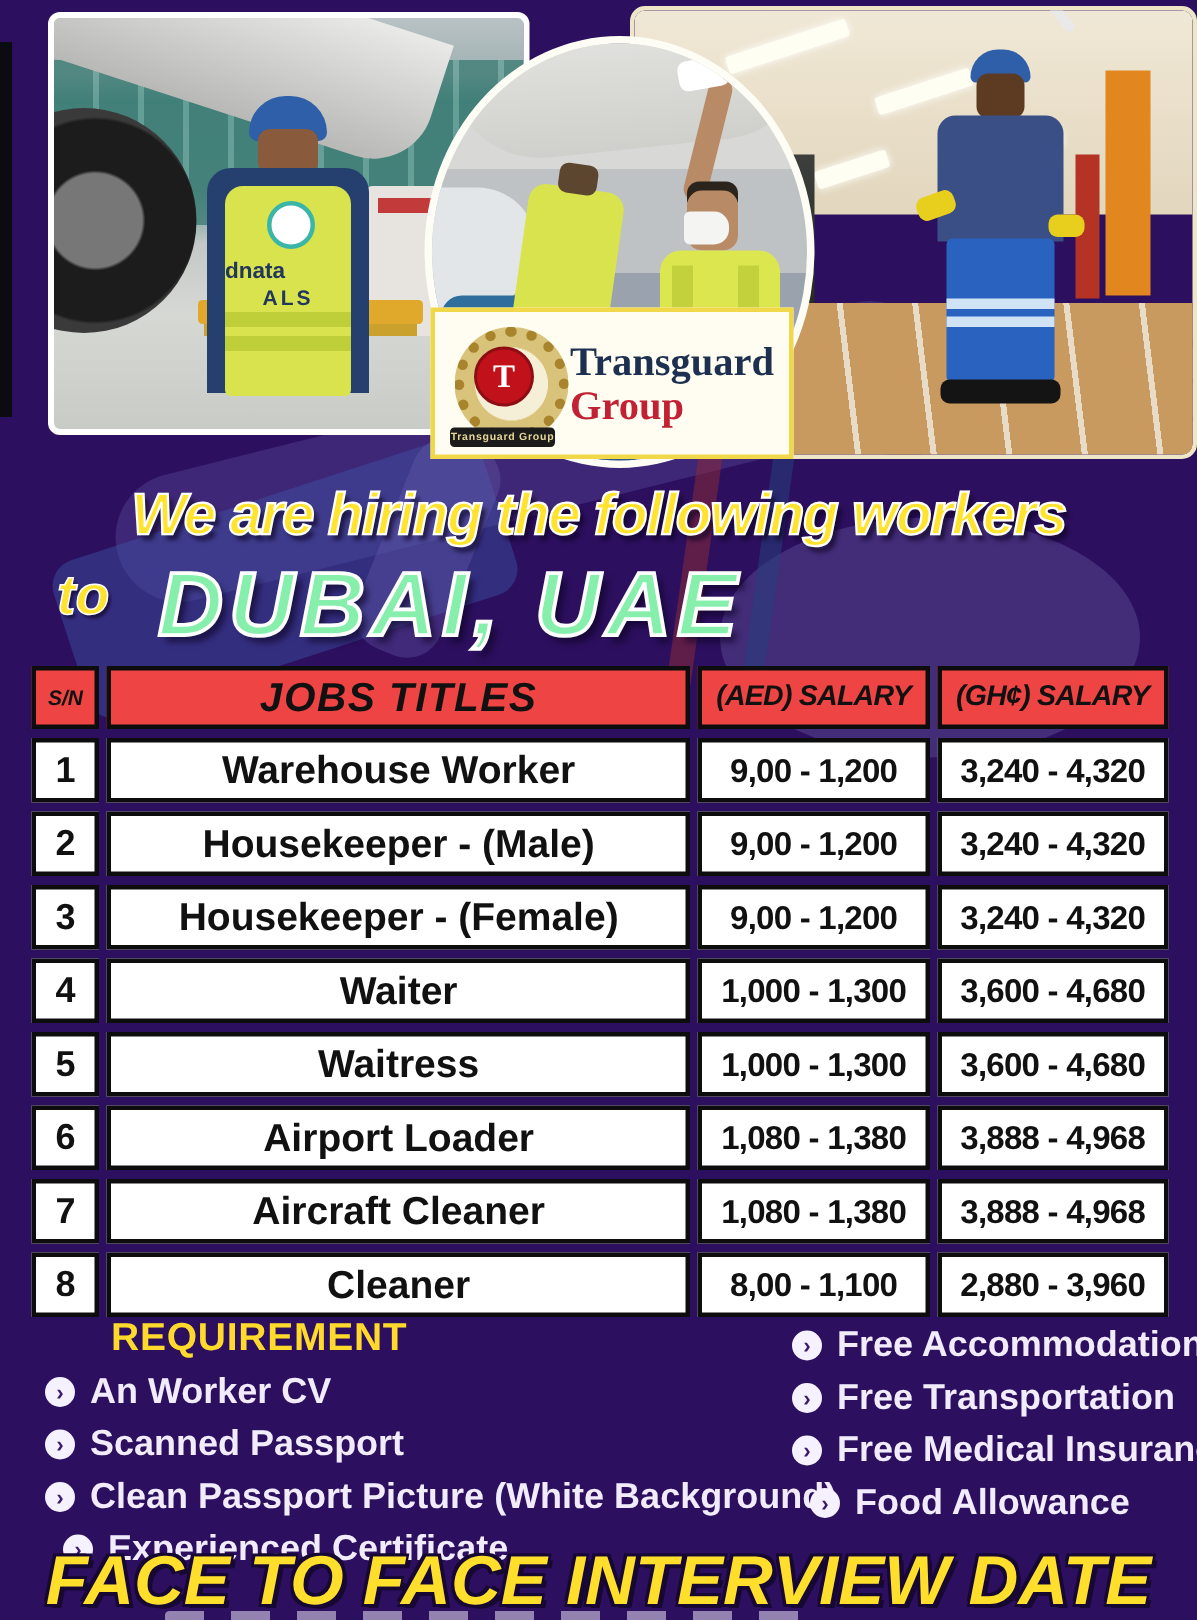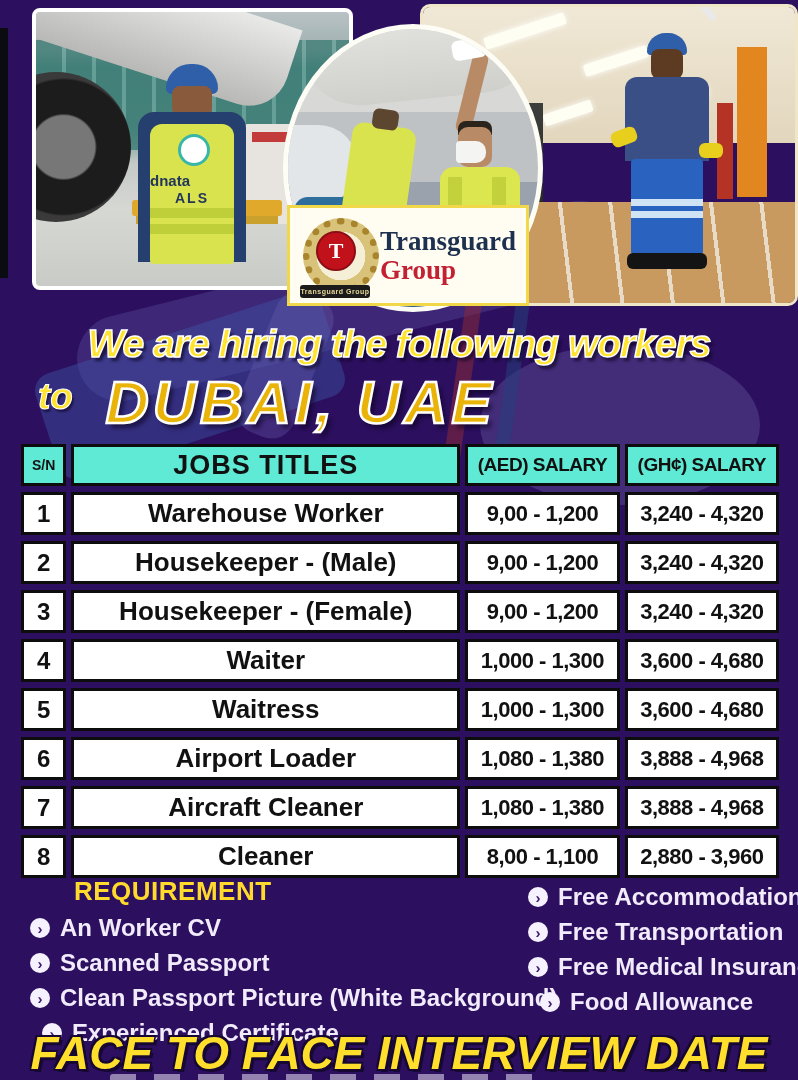--- a/index.html
+++ b/index.html
@@ -91,27 +91,27 @@
   .logo-text{margin-left:6px;line-height:1.05;}
   .lt1{color:#1d3050;font-size:27px;font-weight:bold;font-family:"Liberation Serif",serif;}
   .lt2{color:#c22033;font-size:27px;font-weight:bold;font-family:"Liberation Serif",serif;}
 
   
   .headline1{position:absolute;top:322px;left:0;width:100%;text-align:center;z-index:6;
     color:#ffe32e;font-size:39px;font-weight:bold;font-style:italic;letter-spacing:-1px;
     -webkit-text-stroke:1.5px #ffffff;text-shadow:3px 4px 3px rgba(12,4,34,.65);}
   .headline2{position:absolute;top:368px;left:38px;z-index:6;font-style:italic;font-weight:bold;}
   .headline2 .to{color:#ffe32e;font-size:37px;-webkit-text-stroke:1px #fff;text-shadow:2px 3px 2px rgba(12,4,34,.6);vertical-align:14px;}
-  .headline2 .dest{color:#eab308;font-size:60px;letter-spacing:4px;margin-left:28px;
+  .headline2 .dest{color:#86efac;font-size:60px;letter-spacing:4px;margin-left:28px;
     -webkit-text-stroke:2.5px #ffffff;text-shadow:4px 5px 4px rgba(12,4,34,.6);}
 
   
   table.jobs{position:absolute;left:16px;top:438px;width:768px;border-collapse:separate;border-spacing:5px 6px;z-index:6;}
   table.jobs th,table.jobs td{border:3px solid #0d0d0d;text-align:center;vertical-align:middle;font-weight:bold;color:#111;}
-  table.jobs th{background:#5eead4;height:34px;}
+  table.jobs th{background:#ef4444;height:34px;font-style:italic;}
   table.jobs td{background:#ffffff;height:35px;}
   th.sn{width:38px;font-size:14px;}
   th.jt{width:392px;font-size:27px;letter-spacing:1px;}
   th.sal{width:150px;font-size:19px;letter-spacing:-0.5px;}
   td.sn{font-size:24px;}
   td.jt{font-size:26px;}
   td.sal{font-size:22px;letter-spacing:-0.5px;}
 
   
   .section{position:absolute;z-index:6;}

